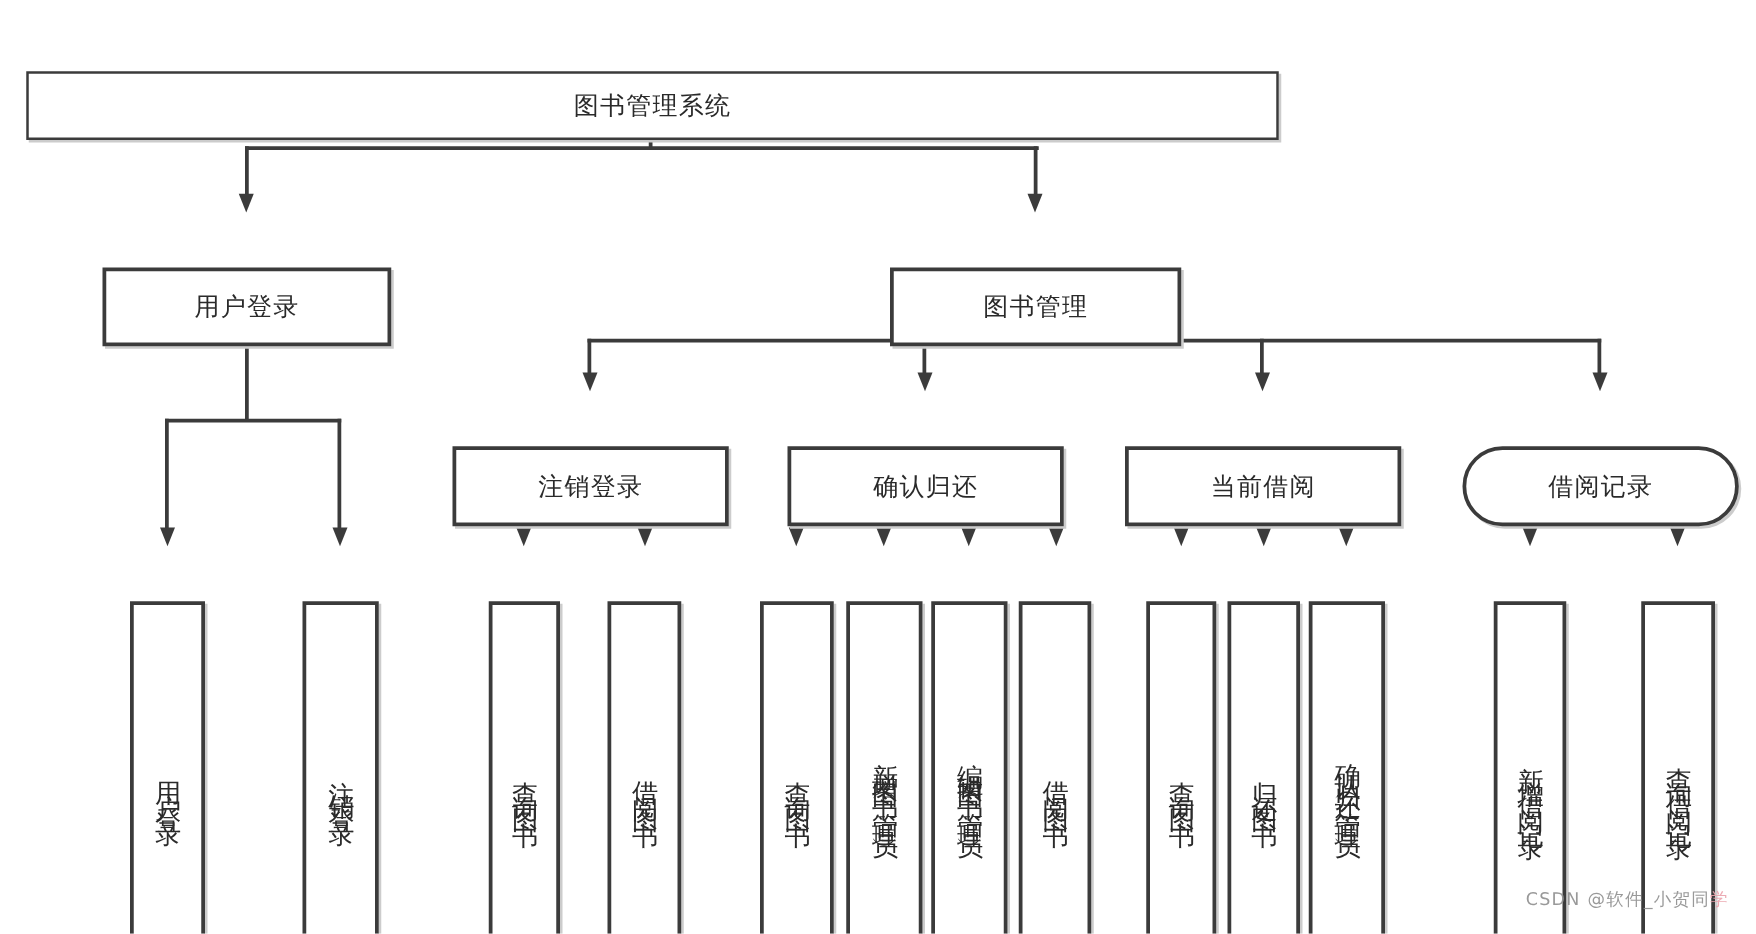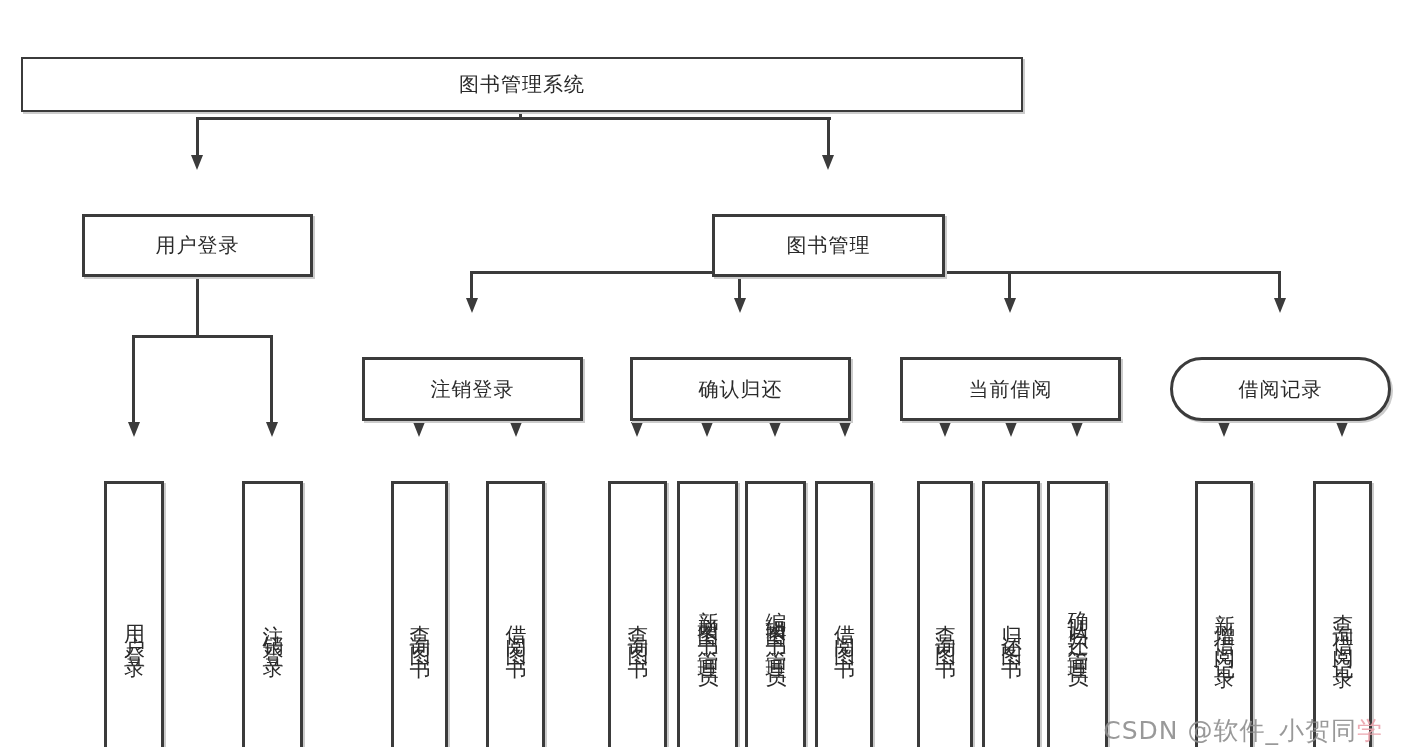--- a/index.html
+++ b/index.html
@@ -50,22 +50,22 @@
     position:absolute;
     width:0;height:0;
     border-left:6px solid transparent;
     border-right:6px solid transparent;
     border-top:15px solid #3b3b3b;
     z-index:1;
   }
   .watermark{
     position:absolute;
     right:22px;
-    bottom:0;
-    font-size:25px;
+    bottom:18px;
+    font-size:14px;
     letter-spacing:1px;
     color:#8f8f8f;
     white-space:nowrap;
     z-index:5;
     opacity:.9;
   }
   .watermark .accent{color:#eba3ac;}
 </style>
 </head>
 <body>

